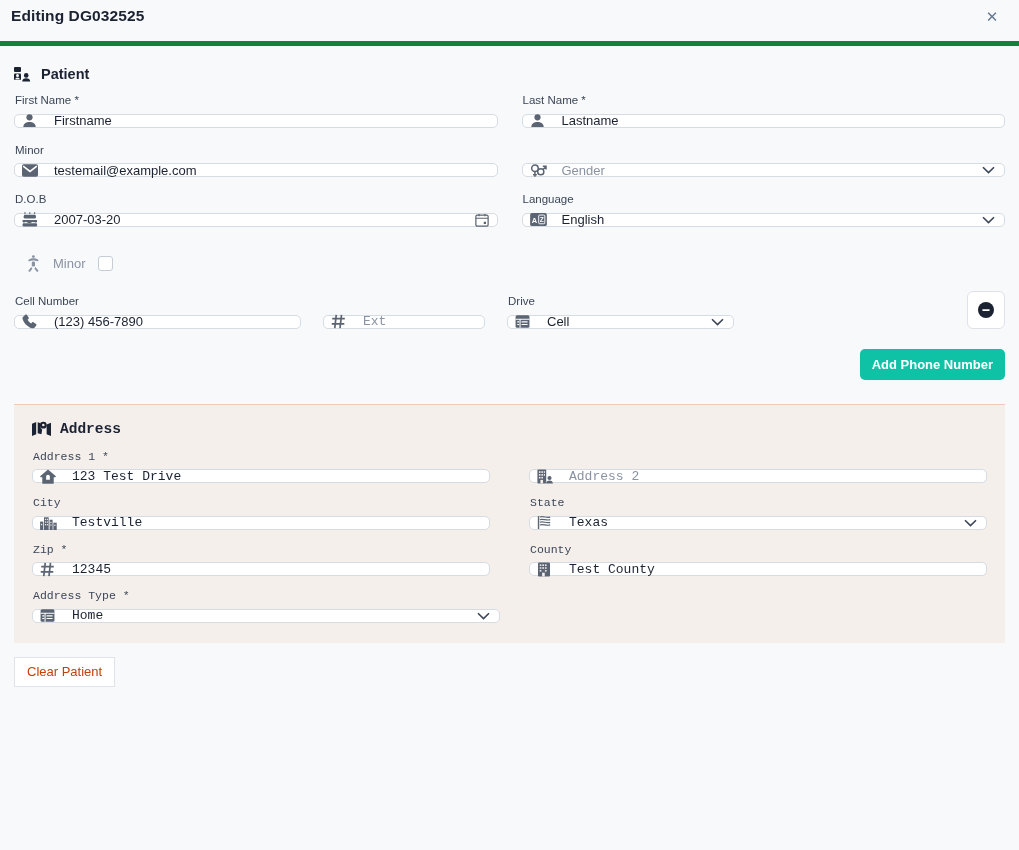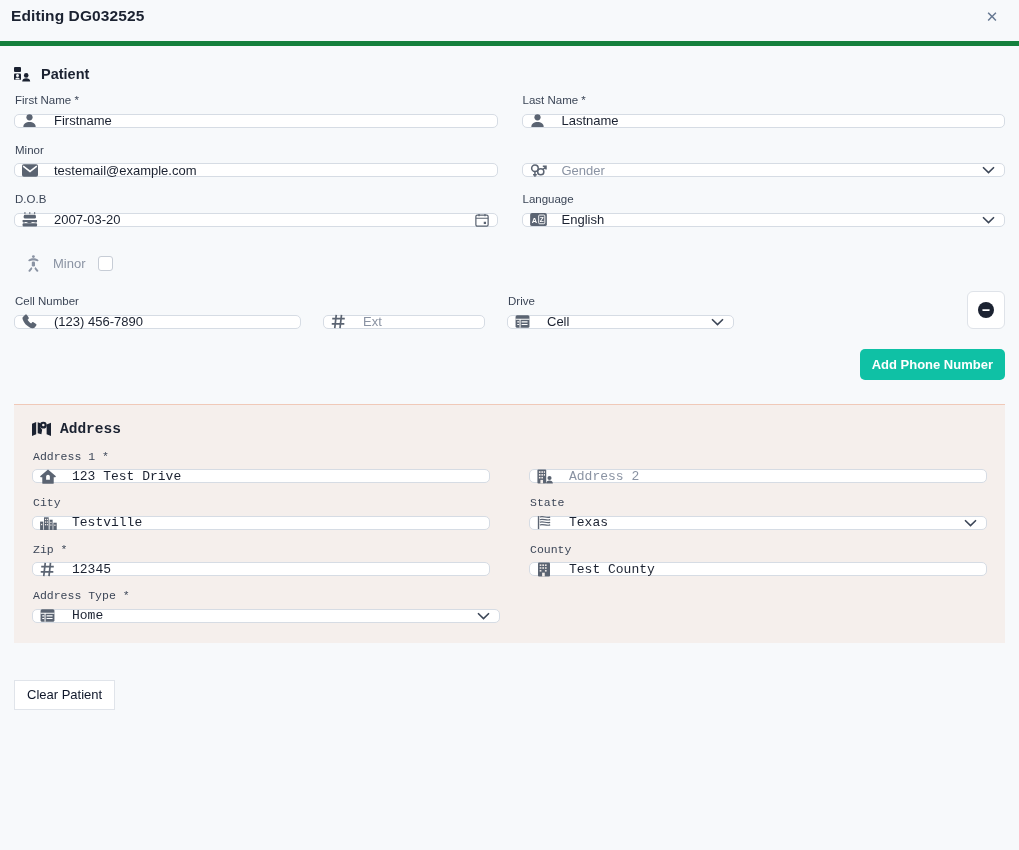--- a/index.html
+++ b/index.html
@@ -116,21 +116,21 @@
     width: 15px; height: 15px;
     border: 1px solid #c7cdd6;
     border-radius: 3px;
     background: #fff;
   }
 
   
   .phone-wrap { padding: 0 14px; }
   .phone-row { display: flex; align-items: flex-end; gap: 22px; }
   .w-cell   { width: 287px; flex: none; }
-  .w-ext    { width: 162px; flex: none; }
+  .w-ext    { width: 162px; flex: none; font-family: Liberation Mono, monospace; }
   .w-type   { width: 227px; flex: none; }
   .remove-holder { margin-left: auto; padding-bottom: 0; }
   .remove-btn {
     width: 38px; height: 38px;
     background: #fff;
     border: 1px solid #dfe3e9;
     border-radius: 6px;
     display: flex; align-items: center; justify-content: center;
     cursor: pointer;
   }
@@ -165,24 +165,23 @@
 
   
   .footer { padding: 14px 14px 0 14px; }
   .clear-btn {
     background: #fff;
     border: 1px solid #e0e4ea;
     border-radius: 0;
     height: 30px;
     padding: 0 12px;
     font-size: 13px;
-    color: #0f172a;
+    color: #c2410c;
     cursor: pointer;
     font-family: "Liberation Sans", sans-serif;
-    margin-top: 23px;
   }
 
   svg { display: block; }
 </style>
 </head>
 <body>
 
 <div class="modal-header">
   <div class="modal-title">Editing DG032525</div>
   <button class="close-btn">✕</button>

